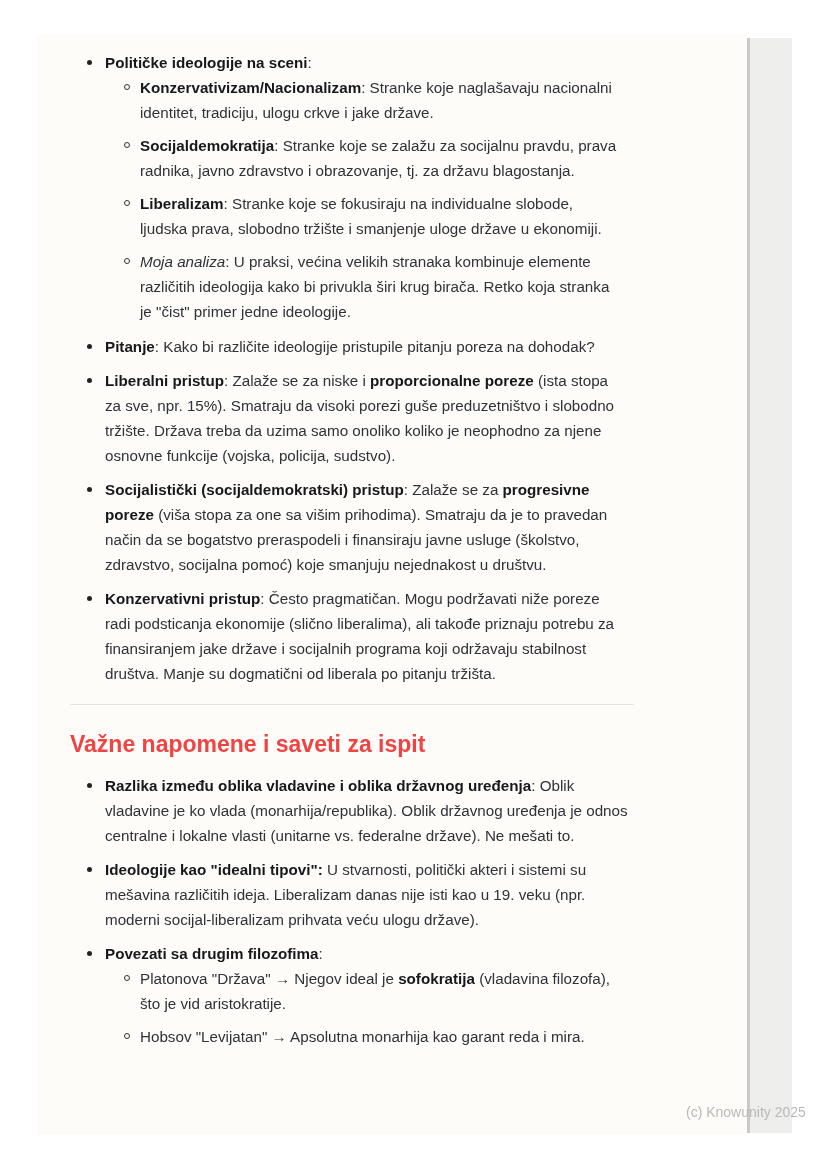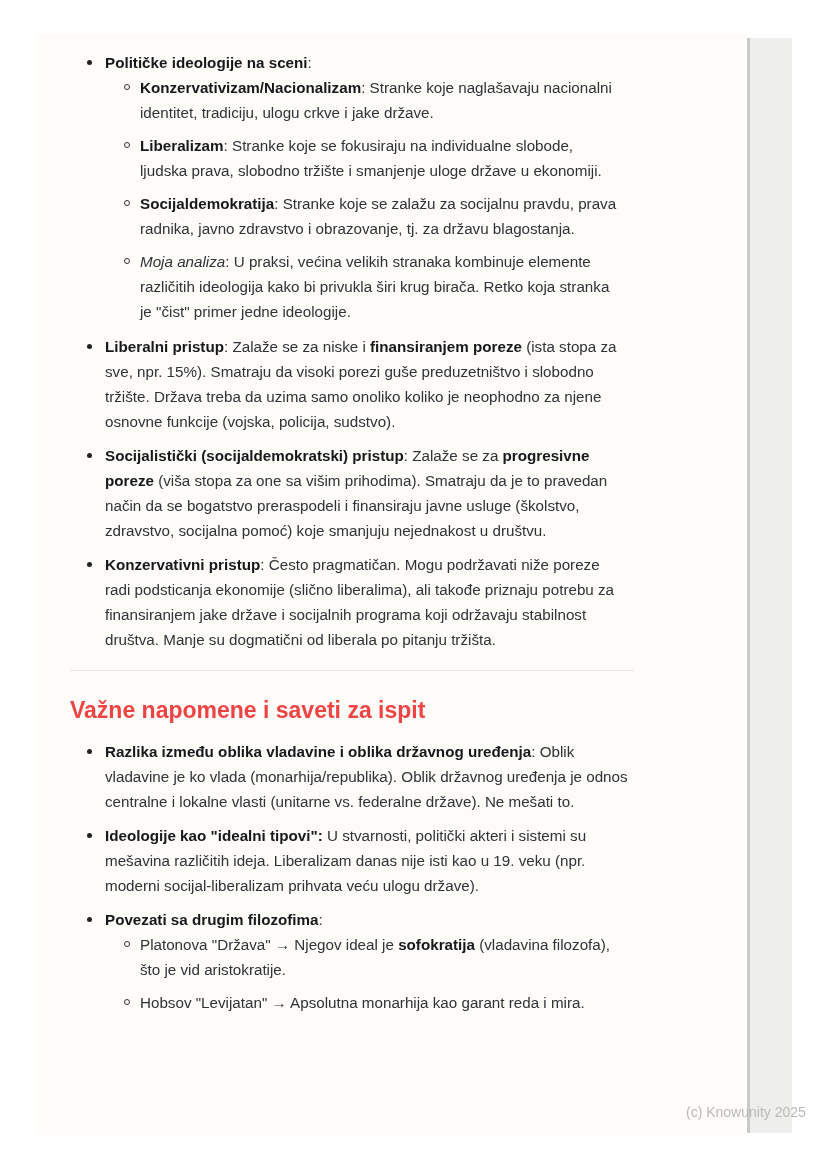--- a/index.html
+++ b/index.html
@@ -45,30 +45,31 @@
 <div class="rail-panel"></div>
 <div class="watermark">(c) Knowunity 2025</div>
 
 <div class="content">
 
   <ul class="l1">
     <li>
       <b>Političke ideologije na sceni</b><span>:</span>
       <ul class="l2">
         <li><b>Konzervativizam/Nacionalizam</b><span>: Stranke koje naglašavaju nacionalni identitet, tradiciju, ulogu crkve i jake države.</span></li>
+        <li><b>Socijaldemokratija</b><span>: Stranke koje se zalažu za socijalnu pravdu, prava radnika, javno zdravstvo i obrazovanje, tj. za državu blagostanja.</span></li>
         <li><b>Liberalizam</b><span>: Stranke koje se fokusiraju na individualne slobode, ljudska prava, slobodno tržište i smanjenje uloge države u ekonomiji.</span></li>
-        <li><b>Socijaldemokratija</b><span>: Stranke koje se zalažu za socijalnu pravdu, prava radnika, javno zdravstvo i obrazovanje, tj. za državu blagostanja.</span></li>
         <li><i>Moja analiza</i><span>: U praksi, većina velikih stranaka kombinuje elemente različitih ideologija kako bi privukla širi krug birača. Retko koja stranka je "čist" primer jedne ideologije.</span></li>
       </ul>
     </li>
   </ul>
 
 
   <ul class="l1">
-    <li><b>Liberalni pristup</b><span>: Zalaže se za niske i </span><b>finansiranjem poreze</b><span> (ista stopa za sve, npr. 15%). Smatraju da visoki porezi guše preduzetništvo i slobodno tržište. Država treba da uzima samo onoliko koliko je neophodno za njene osnovne funkcije (vojska, policija, sudstvo).</span></li>
+    <li><b>Pitanje</b><span>: Kako bi različite ideologije pristupile pitanju poreza na dohodak?</span></li>
+    <li><b>Liberalni pristup</b><span>: Zalaže se za niske i </span><b>proporcionalne poreze</b><span> (ista stopa za sve, npr. 15%). Smatraju da visoki porezi guše preduzetništvo i slobodno tržište. Država treba da uzima samo onoliko koliko je neophodno za njene osnovne funkcije (vojska, policija, sudstvo).</span></li>
     <li><b>Socijalistički (socijaldemokratski) pristup</b><span>: Zalaže se za </span><b>progresivne poreze</b><span> (viša stopa za one sa višim prihodima). Smatraju da je to pravedan način da se bogatstvo preraspodeli i finansiraju javne usluge (školstvo, zdravstvo, socijalna pomoć) koje smanjuju nejednakost u društvu.</span></li>
     <li><b>Konzervativni pristup</b><span>: Često pragmatičan. Mogu podržavati niže poreze radi podsticanja ekonomije (slično liberalima), ali takođe priznaju potrebu za finansiranjem jake države i socijalnih programa koji održavaju stabilnost društva. Manje su dogmatični od liberala po pitanju tržišta.</span></li>
   </ul>
 
   <hr class="divider">
 
   <h2 class="section">Važne napomene i saveti za ispit</h2>
 
   <ul class="l1">
     <li><b>Razlika između oblika vladavine i oblika državnog uređenja</b><span>: Oblik vladavine je ko vlada (monarhija/republika). Oblik državnog uređenja je odnos centralne i lokalne vlasti (unitarne vs. federalne države). Ne mešati to.</span></li>

